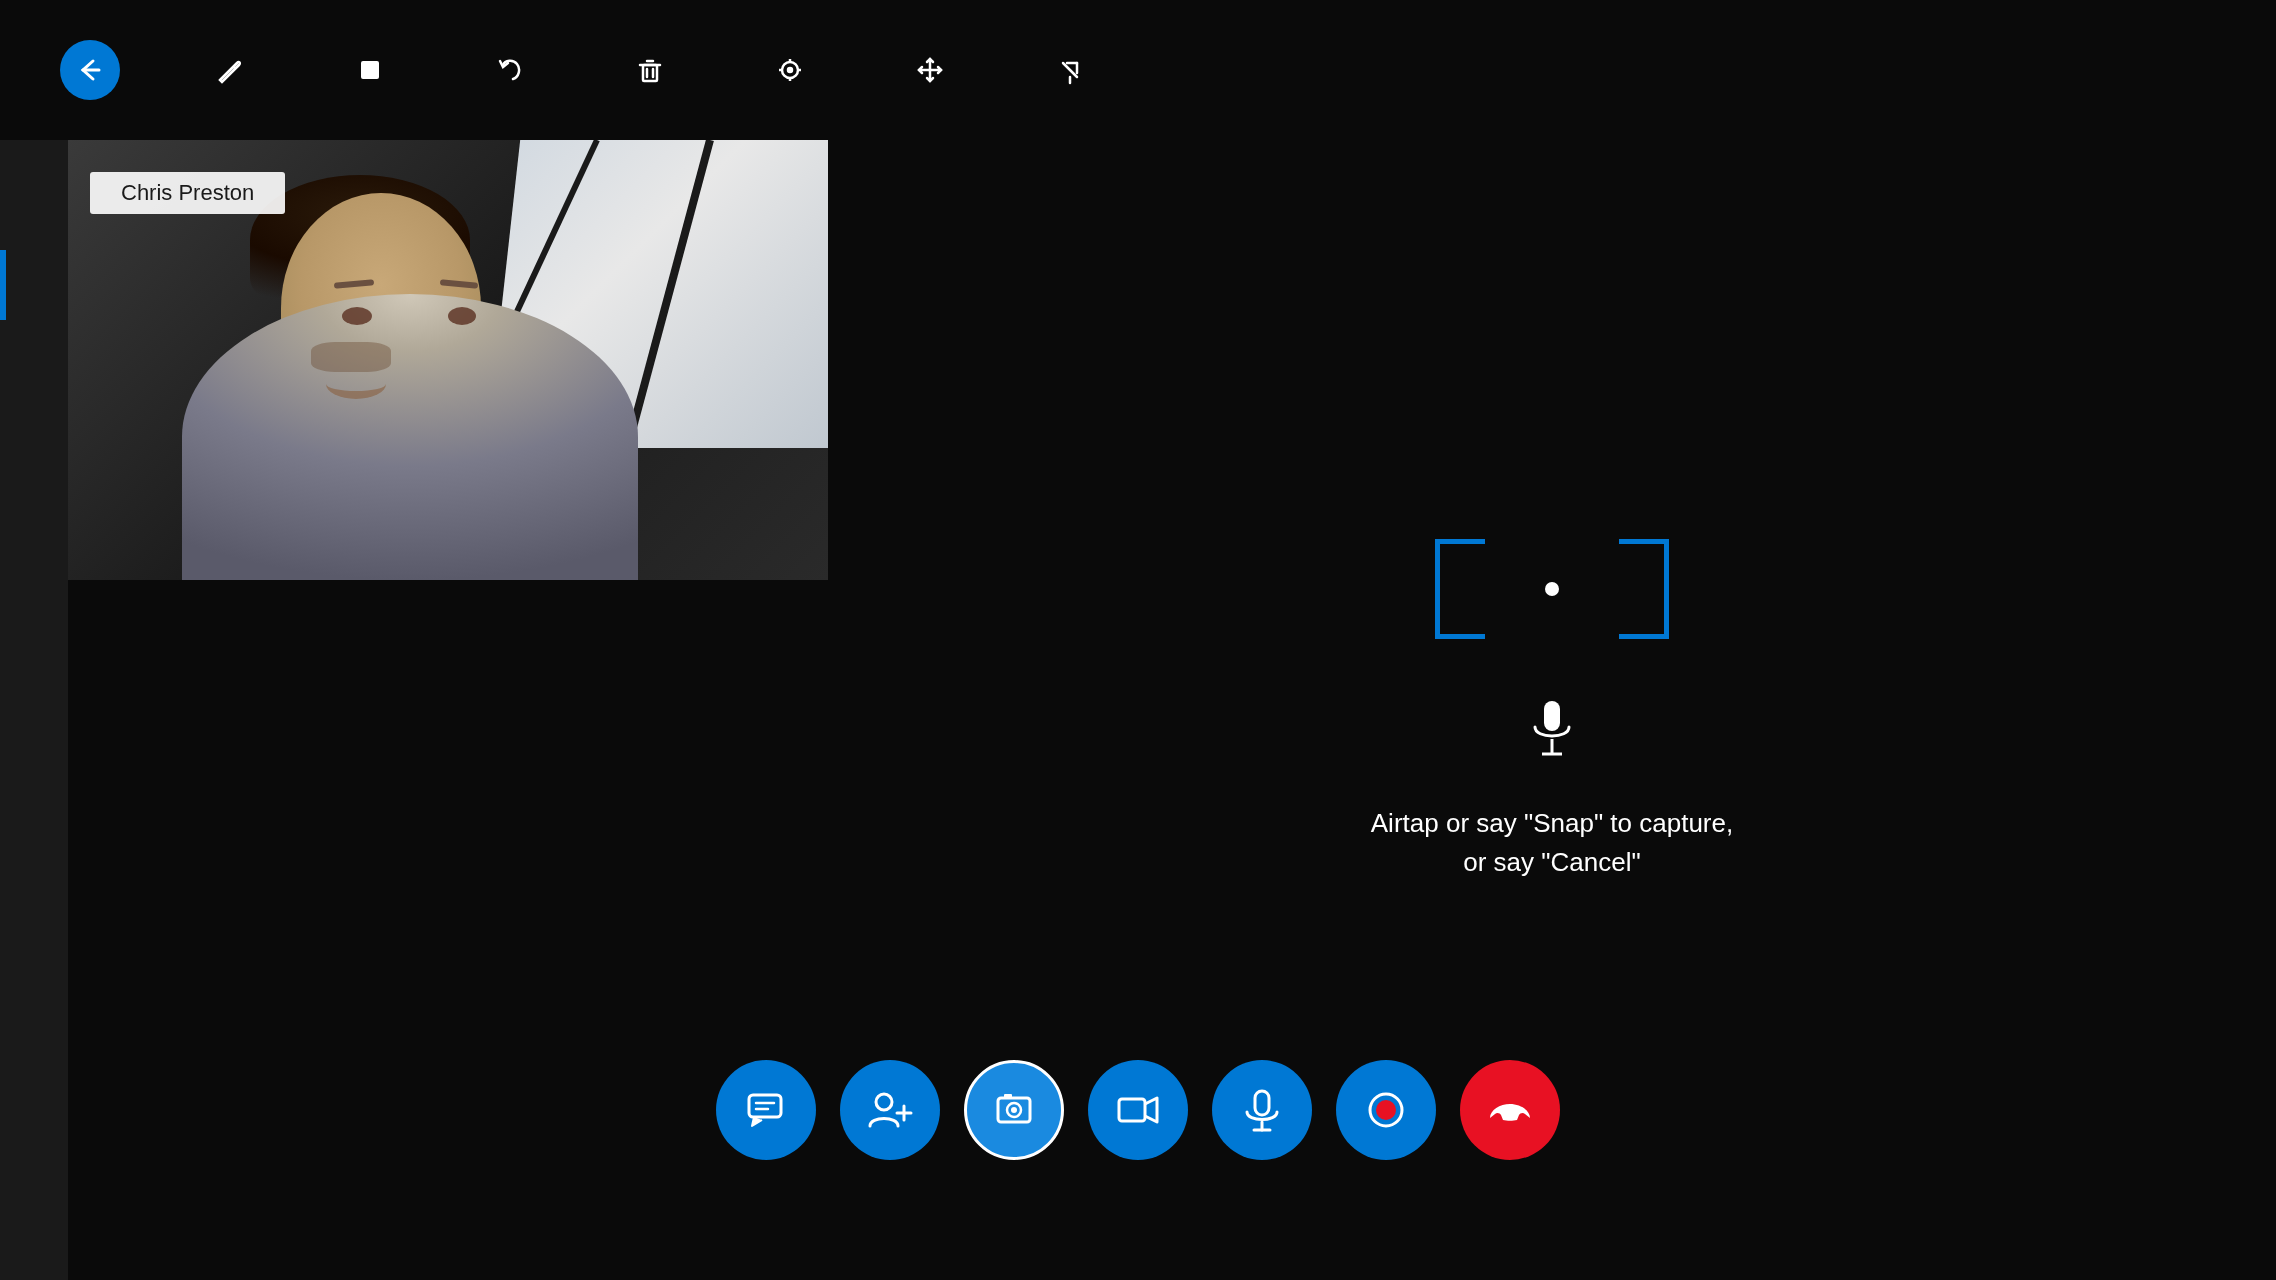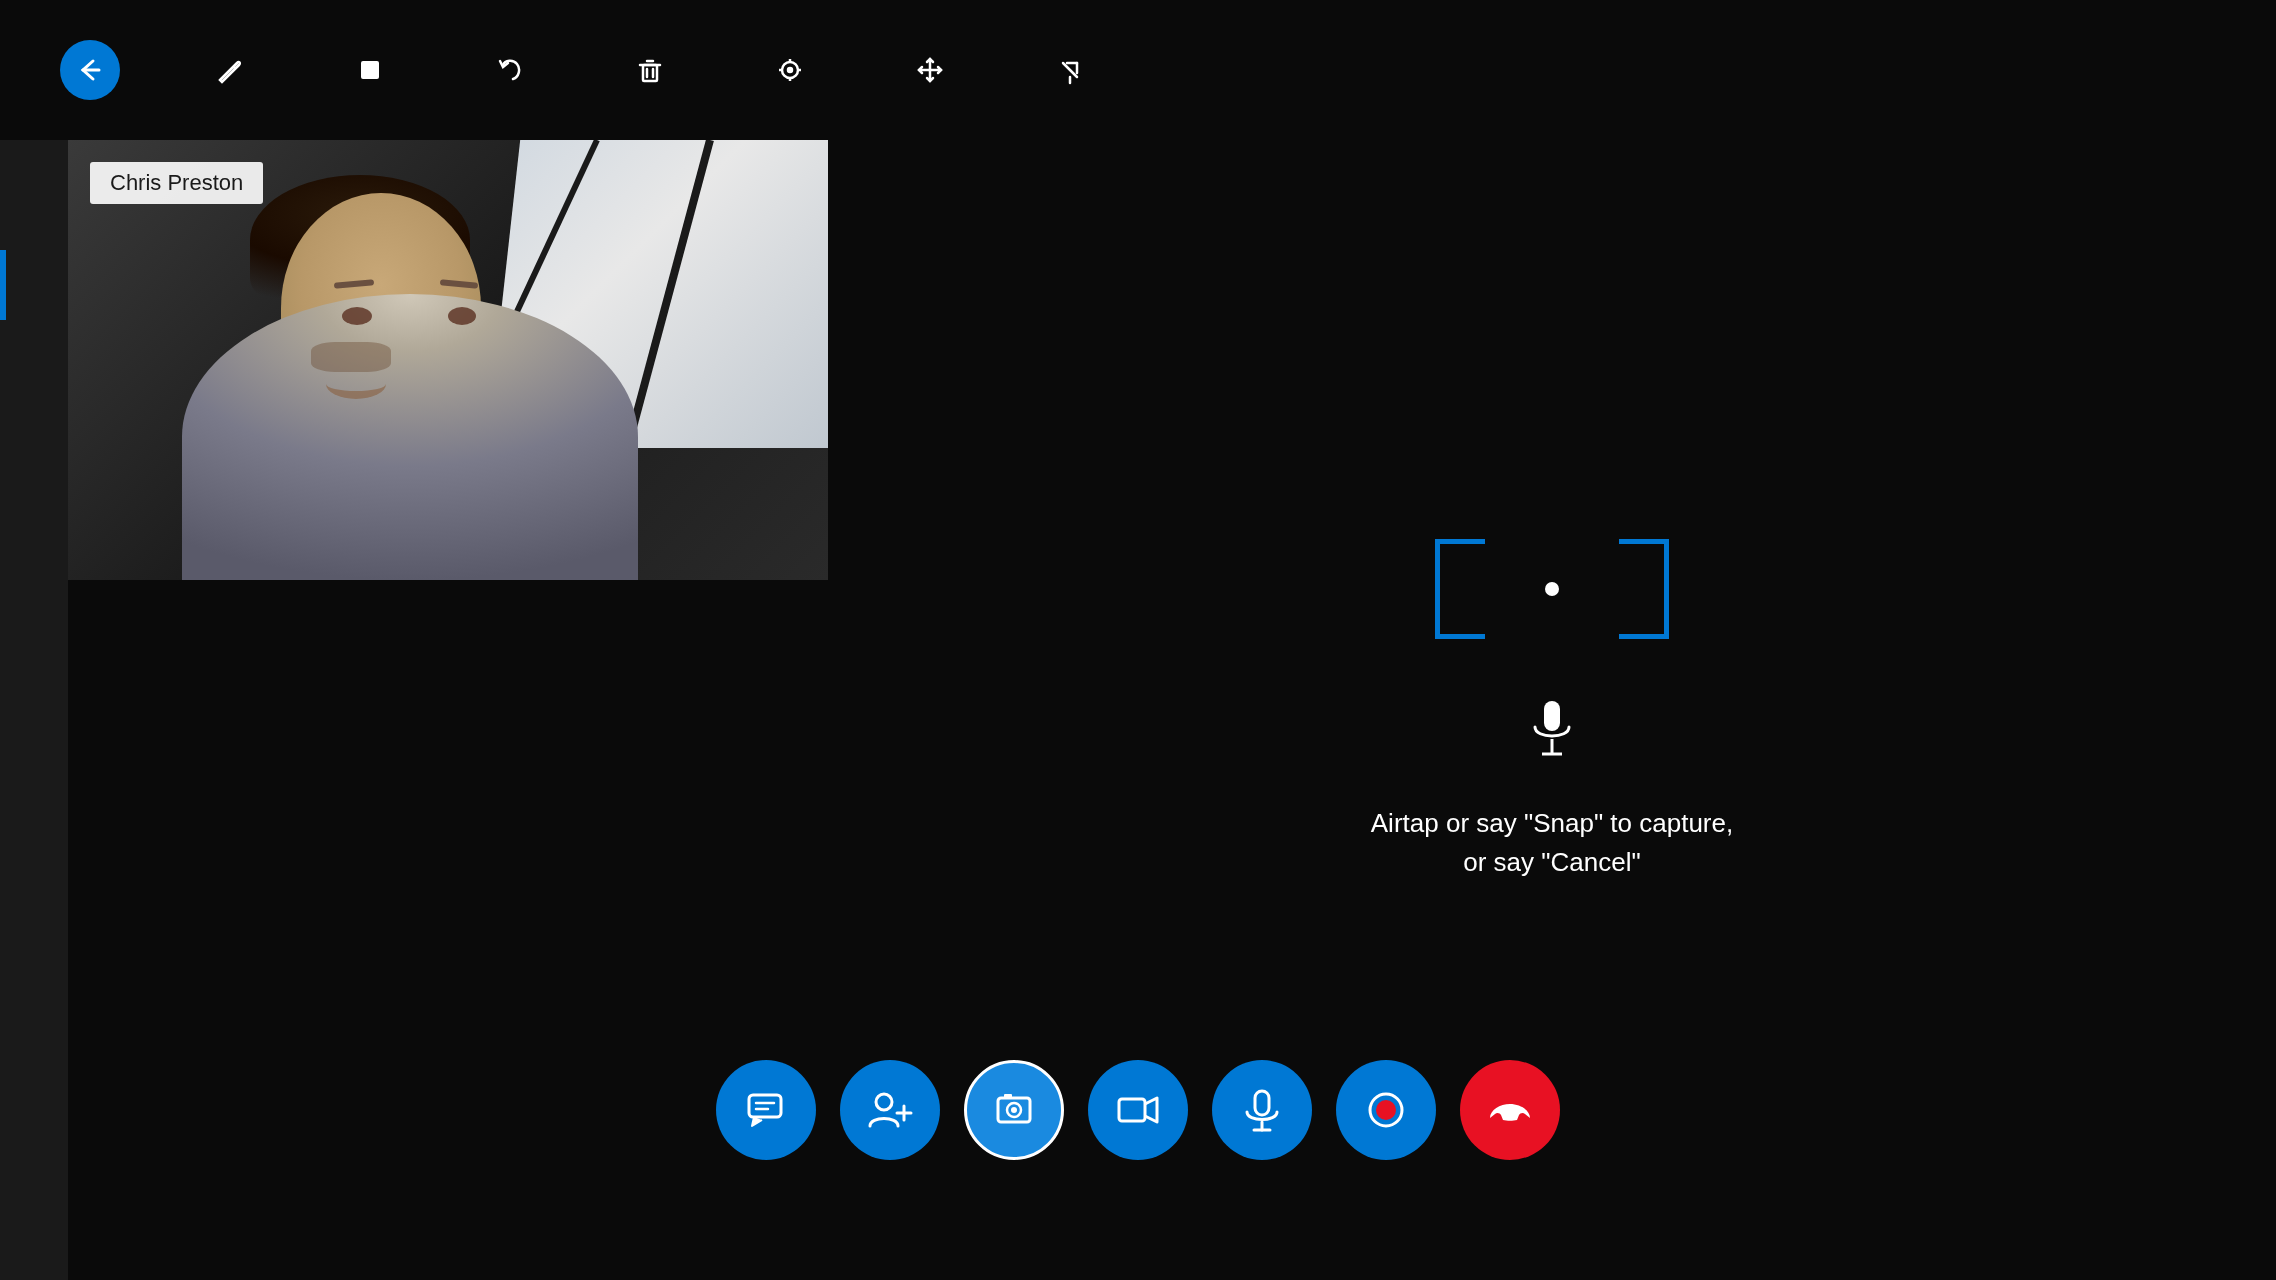--- a/index.html
+++ b/index.html
@@ -144,25 +144,25 @@
       top: 8%;
       left: 24%;
       width: 220px;
       height: 130px;
       background: radial-gradient(ellipse 100% 70% at 50% 30%, #2a1a0a 0%, #1a0a00 60%, transparent 100%);
       border-radius: 50% 50% 20% 20%;
     }
 
     .name-tag {
       position: absolute;
-      top: 22px;
+      top: 32px;
       left: 22px;
       background: rgba(255,255,255,0.9);
       color: #1a1a1a;
-      padding: 8px 20px;
+      padding: 8px 31px;
       font-size: 22px;
       font-weight: 500;
       border-radius: 3px;
       text-align: center;
     }
 
     
     .snap-panel {
       position: absolute;
       right: 0;

